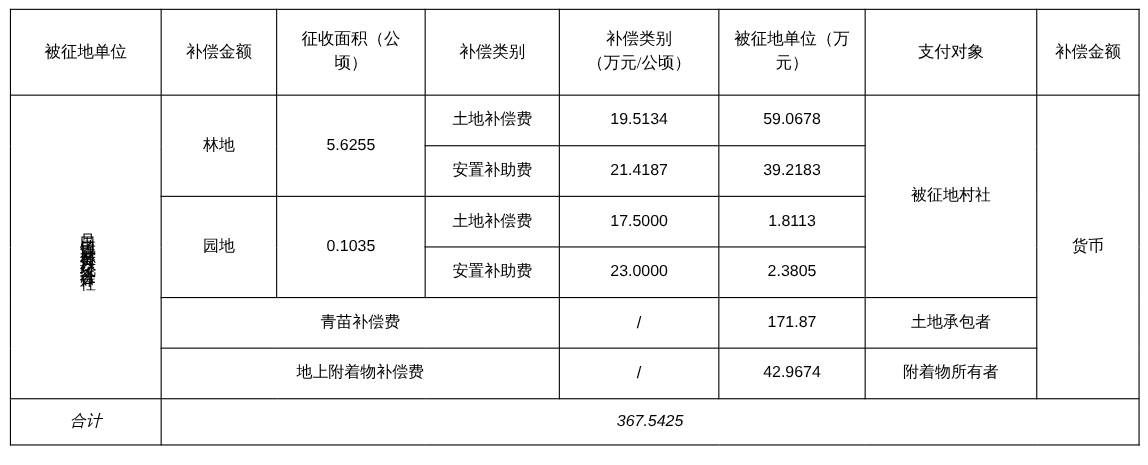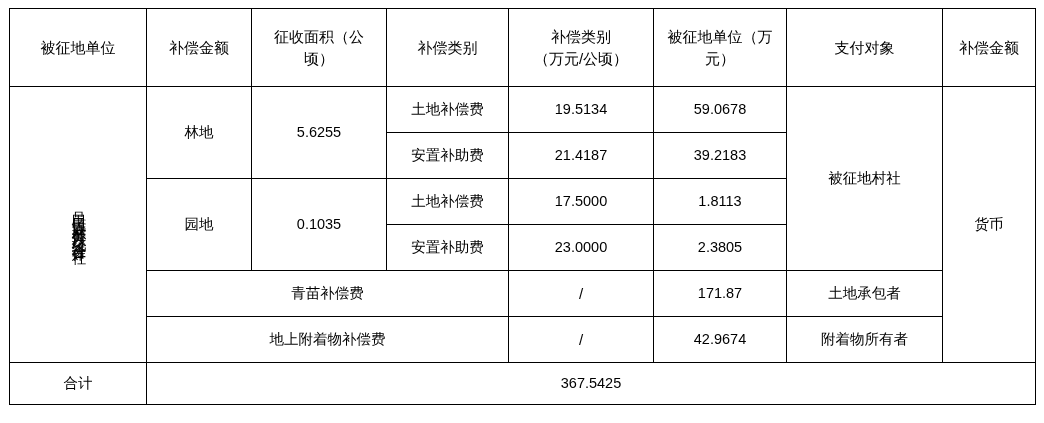--- a/index.html
+++ b/index.html
@@ -35,20 +35,21 @@
     font-weight: normal;
     line-height: 1.45;
   }
   .hdr {
     font-weight: bold;
     font-size: 15px;
     height: 78px;
   }
   .hdr .two-line {
     display: block;
+    font-family: Liberation Serif, serif;
   }
   .cell-unit {
     width: 137px;
   }
   .cell-landtype { width: 105px; }
   .cell-area { width: 135px; }
   .cell-comptype { width: 122px; }
   .cell-standard { width: 145px; }
   .cell-amount { width: 133px; }
   .cell-payee { width: 156px; }
@@ -59,21 +60,21 @@
     writing-mode: vertical-rl;
     text-orientation: upright;
     letter-spacing: 3px;
     display: inline-block;
     line-height: 1.1;
     font-size: 14.5px;
     white-space: nowrap;
     max-height: 250px;
   }
   .row-h { height: 46px; }
-  .row-total { height: 42px; }
+  .row-total { height: 42px; font-style: italic; }
   .muted-slash { font-size: 15px; }
 </style>
 </head>
 <body>
 
 <div class="sheet">
   <table class="comp-table">
     <colgroup>
       <col class="cell-unit">
       <col class="cell-landtype">

